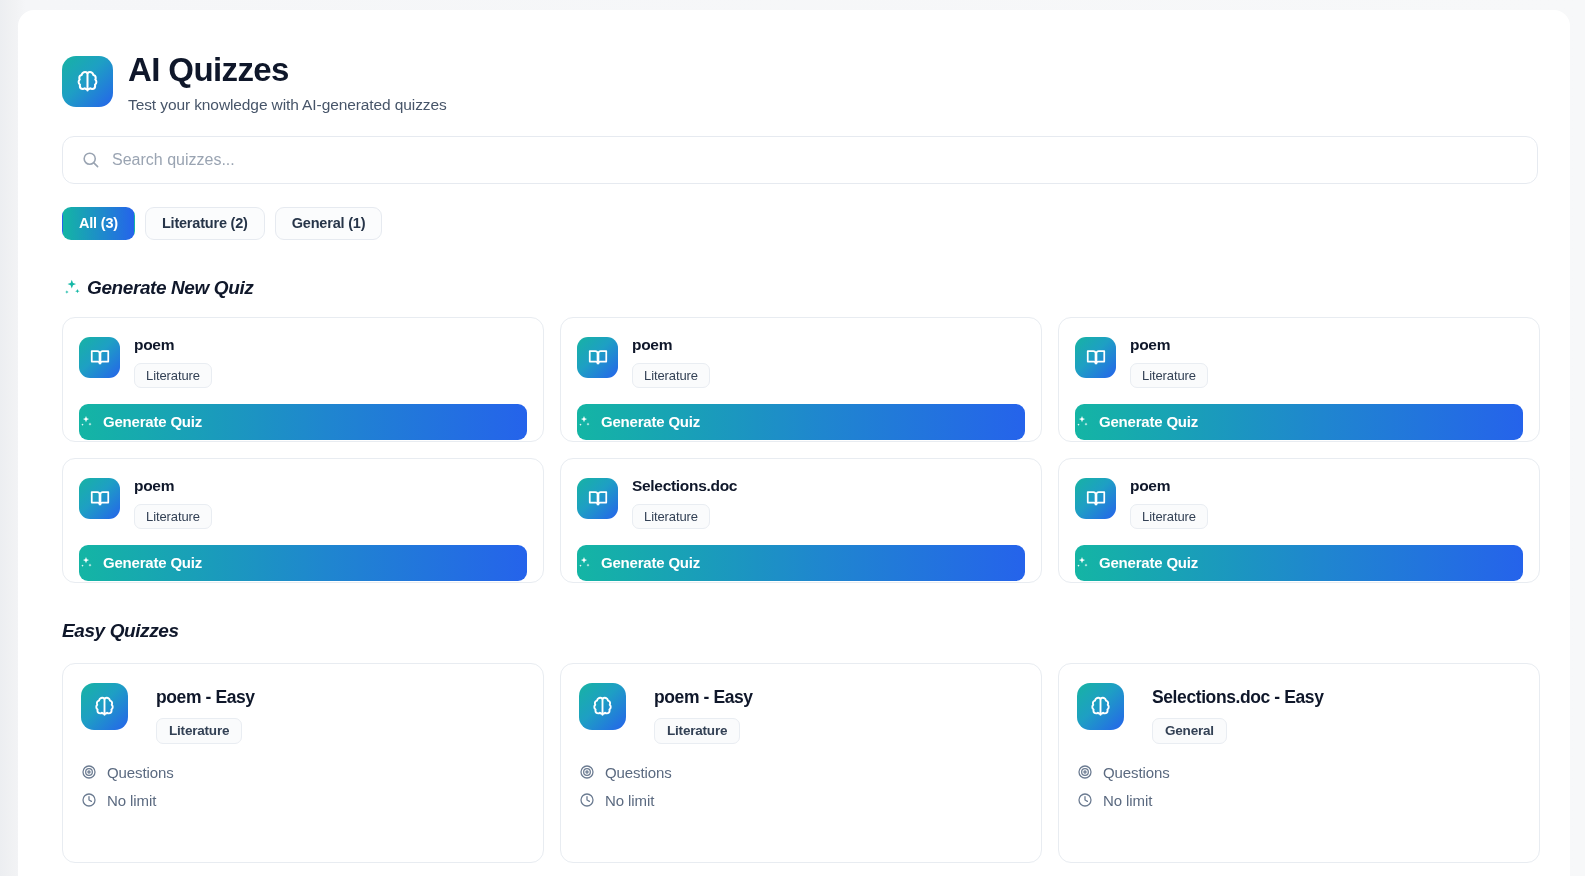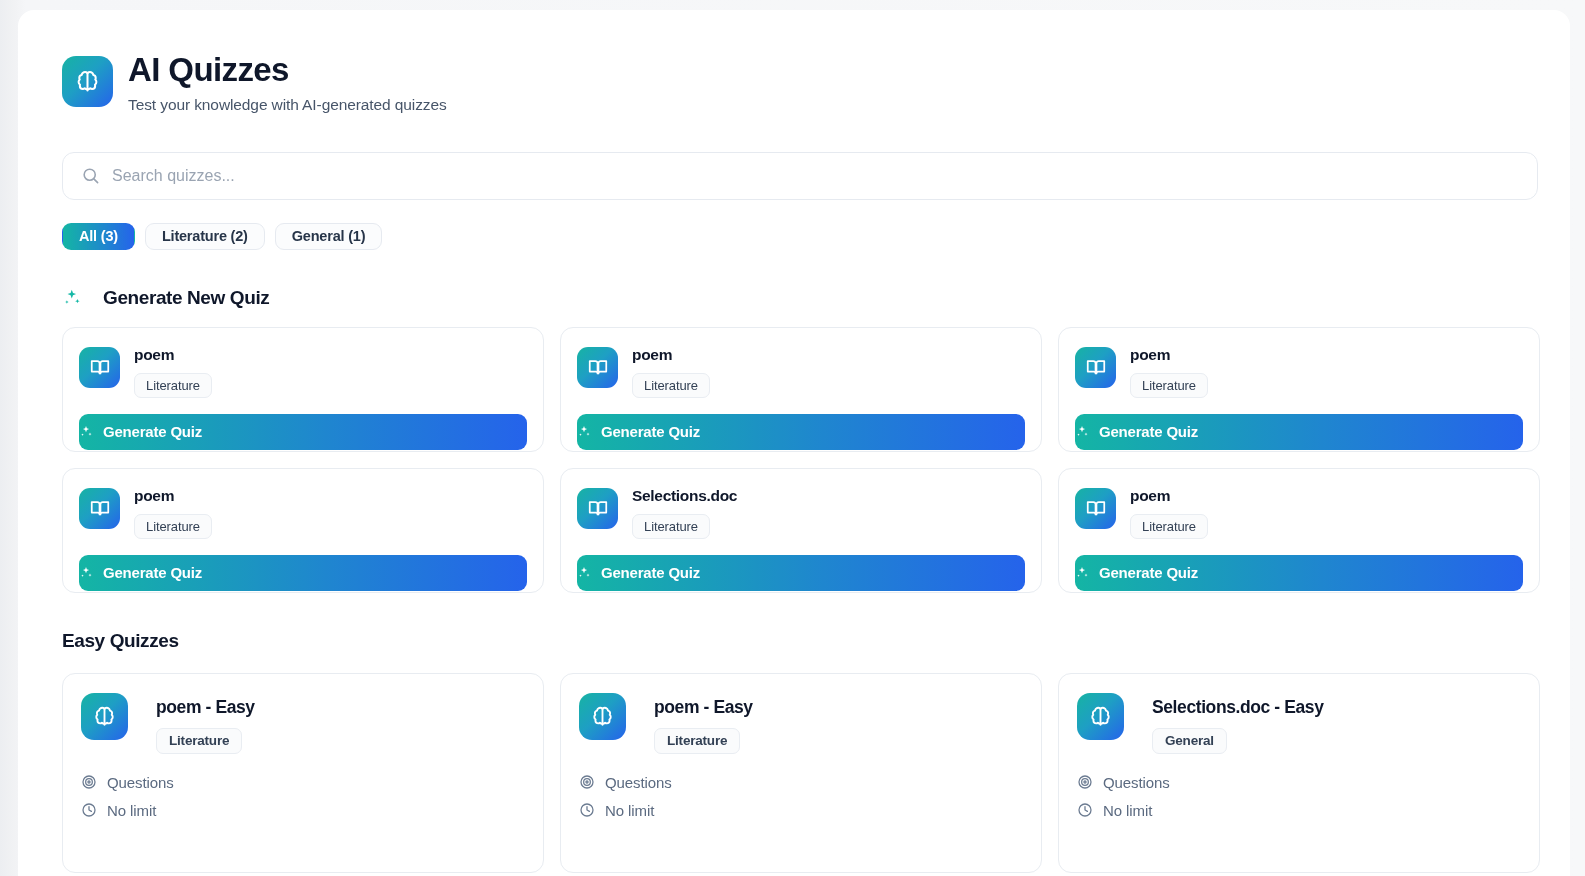--- a/index.html
+++ b/index.html
@@ -62,21 +62,21 @@
   }
   .app-subtitle {
     font-size: 15.5px;
     color: #475569;
     margin-top: 6px;
     letter-spacing: -0.1px;
   }
 
   
   .search-wrap {
-    margin: 38px 0 0 18px;
+    margin: 22px 0 0 18px;
     width: 1476px;
     height: 48px;
     border: 1px solid #e6eaf0;
     border-radius: 12px;
     display: flex;
     align-items: center;
     gap: 12px;
     padding: 0 18px;
     background: #fff;
   }
@@ -91,21 +91,21 @@
   }
   .search-input::placeholder { color: #9aa4b2; }
 
   
   .chips {
     display: flex;
     gap: 10px;
     margin: 23px 0 0 18px;
   }
   .chip {
-    height: 27px;
+    height: 33px;
     padding: 0 16px;
     border-radius: 9px;
     border: 1px solid #e6eaf0;
     background: #fbfcfd;
     color: #273549;
     font-size: 14.5px;
     font-weight: 700;
     display: flex;
     align-items: center;
     letter-spacing: -0.2px;
@@ -113,22 +113,23 @@
   }
   .chip.active {
     background: linear-gradient(90deg,#14b5a4 0%,#1f86cf 60%,#2563eb 100%);
     border-color: transparent;
     color: #ffffff;
   }
 
   
   .section-head {
     display: flex;
-    gap: 20px;
+    gap: 4px;
     margin: 37px 0 18px 18px;
+    font-style: italic;
   }
   .section-title {
     font-size: 19px;
     font-weight: 700;
     color: #0f172a;
     letter-spacing: -0.4px;
   }
   .section-head.plain { margin-bottom: 21px; }
 
   

